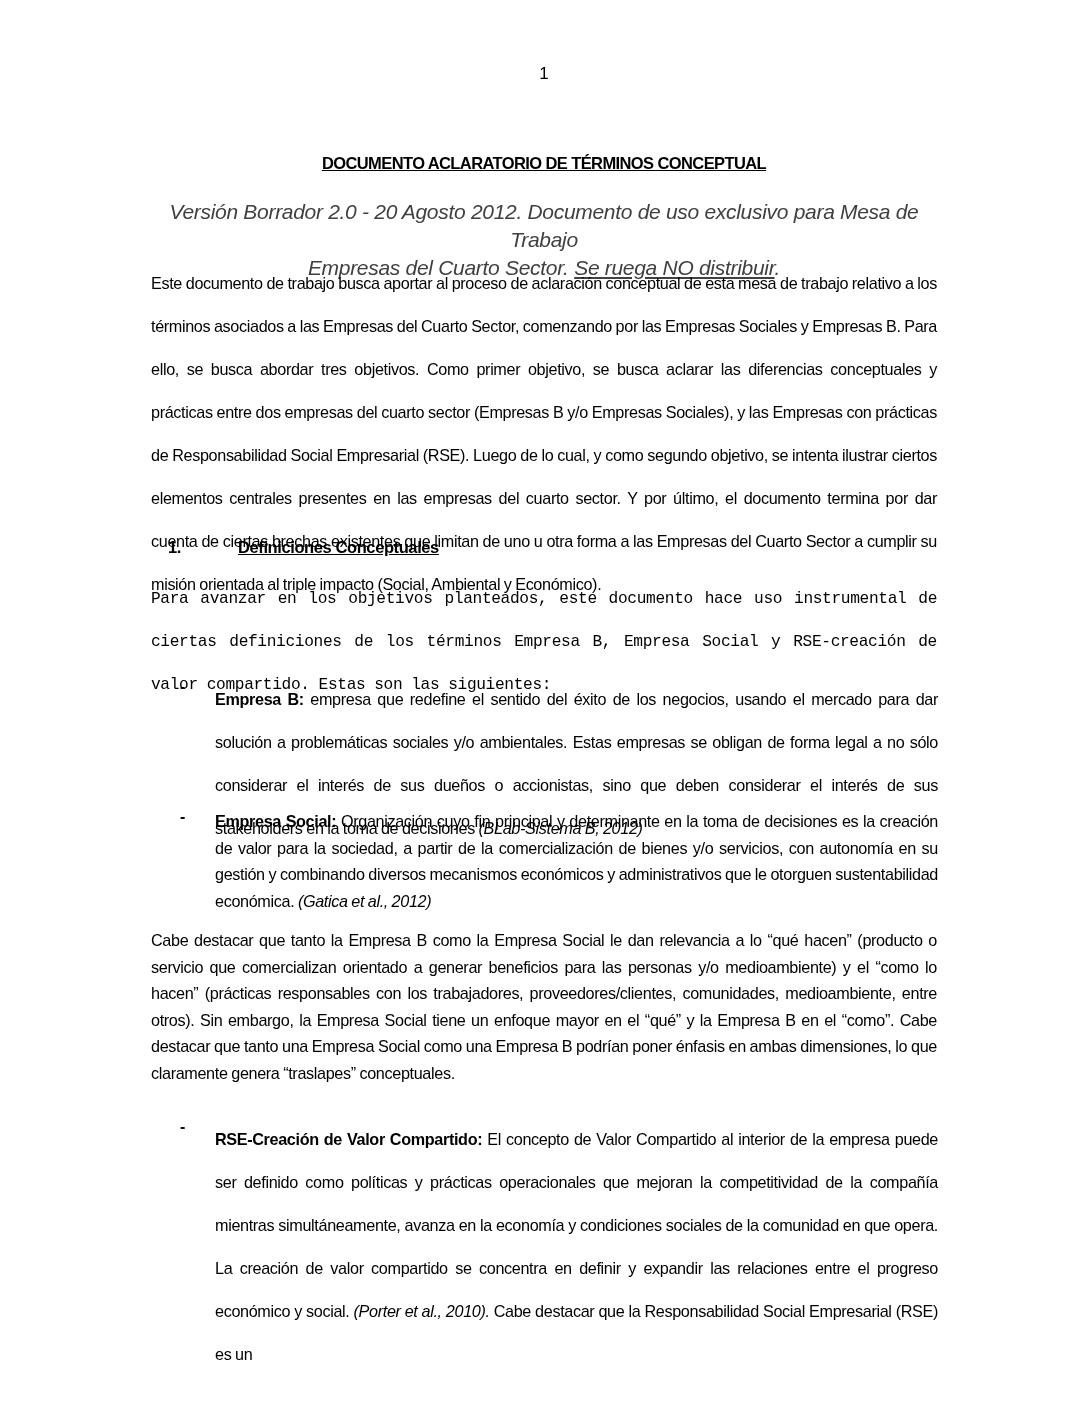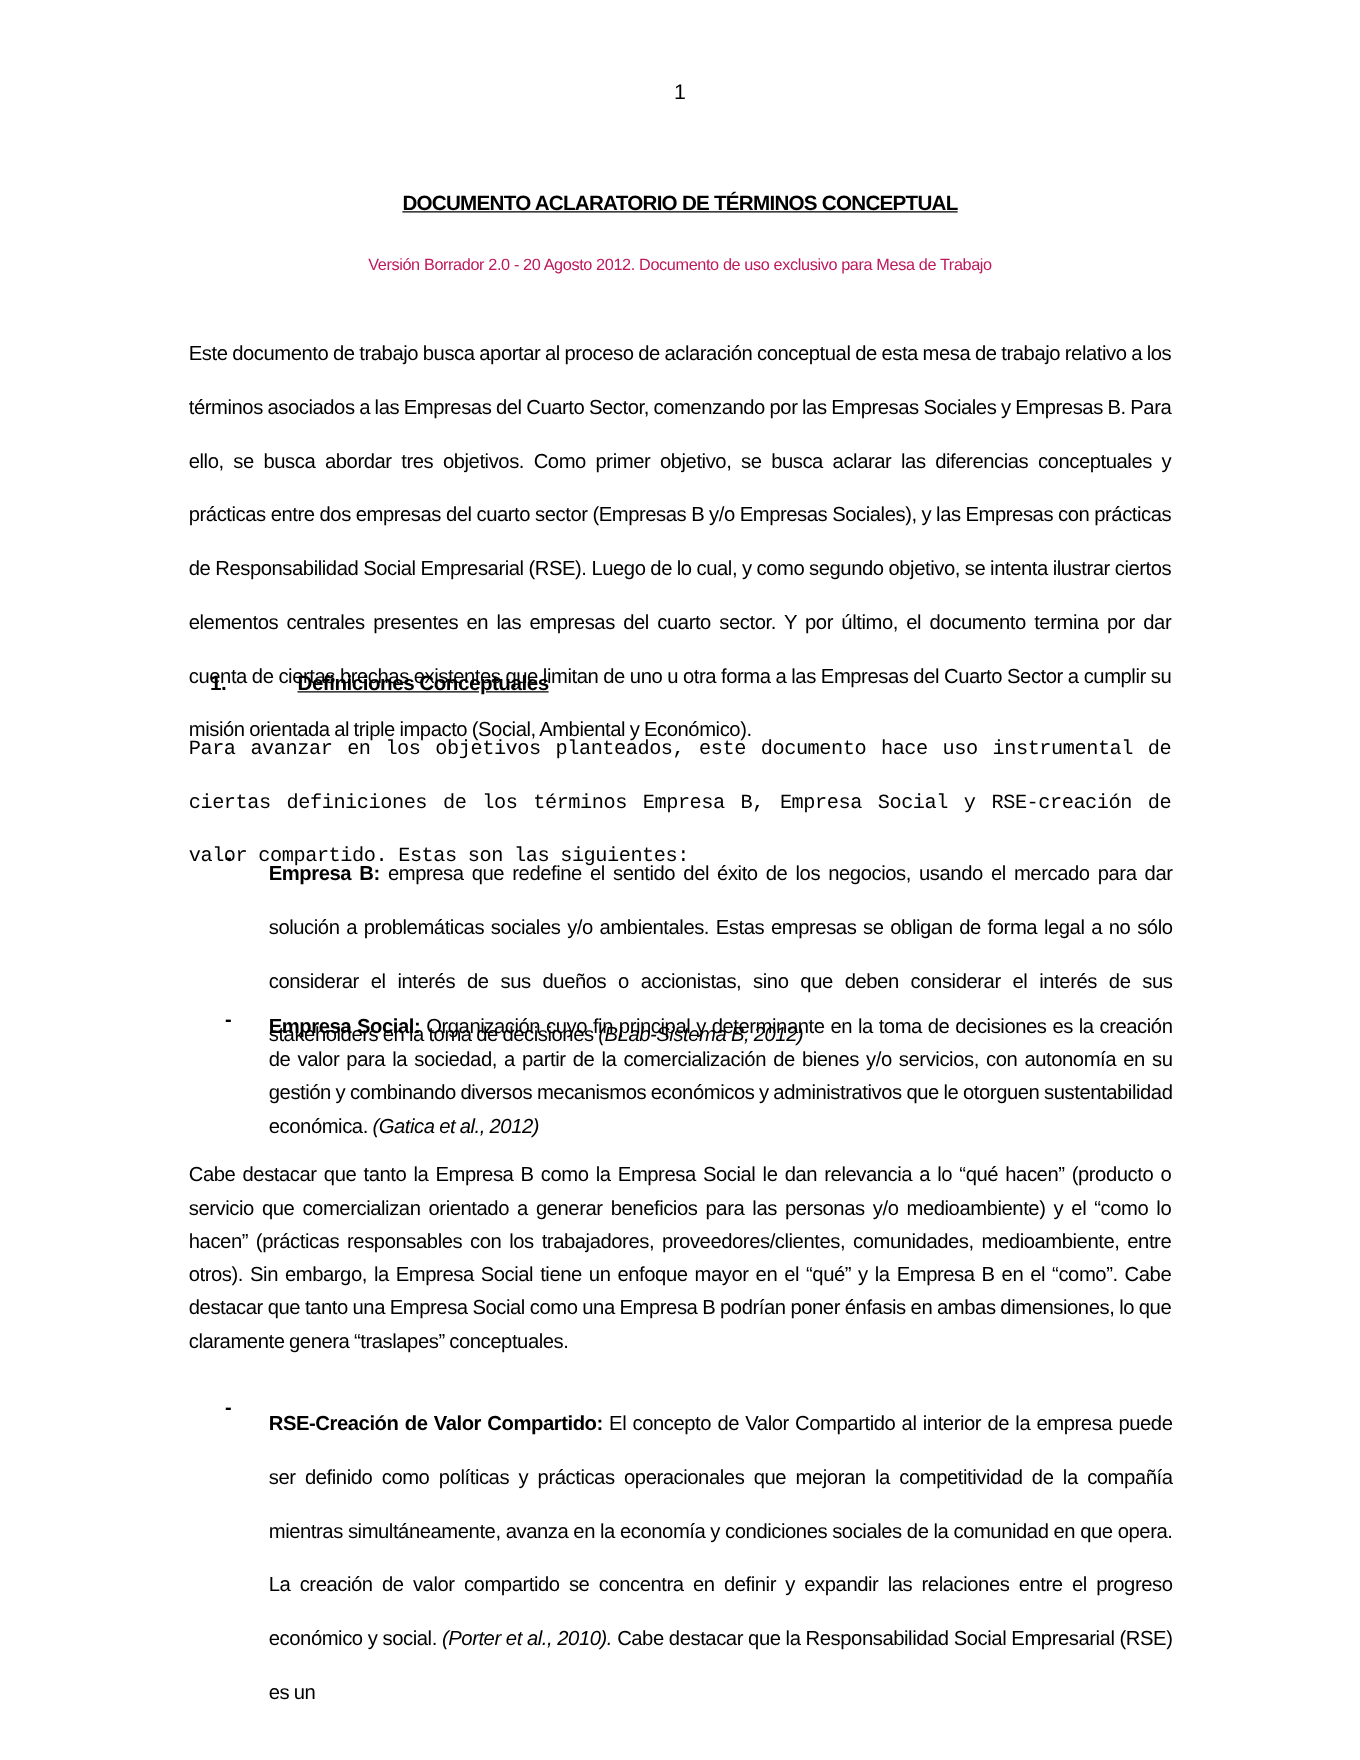--- a/index.html
+++ b/index.html
@@ -3,22 +3,22 @@
 <meta charset="utf-8">
 <style>
   html, body { margin: 0; padding: 0; background: #ffffff; }
   body { width: 1088px; height: 1408px; position: relative; overflow: hidden;
          font-family: "Liberation Sans", "DejaVu Sans", sans-serif; color: #000; }
   .page { position: absolute; left: 0; top: 0; width: 1088px; height: 1408px; }
   .pnum { position: absolute; top: 64px; left: 0; width: 1088px; text-align: center; font-size: 17px; }
   .title { position: absolute; top: 154px; left: 0; width: 1088px; text-align: center;
            font-size: 16.5px; font-weight: bold; letter-spacing: -0.6px; }
   .title span { text-decoration: underline; }
-  .red { position: absolute; left: 150px; width: 788px; text-align: center; color: #be185d;
-         font-size: 13px; line-height: 28px; top: 198px; letter-spacing: -0.3px; }
+  .red { position: absolute; left: 150px; width: 788px; text-align: center; color: #404040;
+         font-style: italic; font-size: 21px; line-height: 28px; top: 198px; letter-spacing: -0.3px; }
   .red u { text-decoration: underline; }
   .para { position: absolute; left: 151px; width: 786px; font-size: 16.2px; text-align: justify;
           letter-spacing: -0.35px; word-spacing: -0.5px; }
   .lh30 { line-height: 43px; }
   .lh26 { line-height: 26.5px; }
   .heading { position: absolute; top: 538px; left: 168px; font-size: 16.5px; font-weight: bold; letter-spacing: -0.4px; }
   .heading .num { display: inline-block; width: 70px; }
   .heading .txt { text-decoration: underline; }
   .item { position: absolute; left: 180px; width: 758px; }
   .item .dash { position: absolute; left: 0; top: 0; font-weight: bold; }
@@ -33,20 +33,21 @@
 <div class="page">
 
   <div class="pnum">1</div>
 
   <div class="title">
     <span>DOCUMENTO ACLARATORIO DE TÉRMINOS CONCEPTUAL</span>
   </div>
 
   <div class="red">
     <div>Versión Borrador 2.0 - 20 Agosto 2012. Documento de uso exclusivo para Mesa de Trabajo</div>
+    <div><span>Empresas del Cuarto Sector. </span><u>Se ruega NO distribuir</u><span>.</span></div>
   </div>
 
   <p class="para lh30" style="top:262px;margin:0;">Este documento de trabajo busca aportar al proceso de aclaración conceptual de esta mesa de trabajo relativo a los términos asociados a las Empresas del Cuarto Sector, comenzando por las Empresas Sociales y Empresas B. Para ello, se busca abordar tres objetivos. Como primer objetivo, se busca aclarar las diferencias conceptuales y prácticas entre dos empresas del cuarto sector (Empresas B y/o Empresas Sociales), y las Empresas con prácticas de Responsabilidad Social Empresarial (RSE). Luego de lo cual, y como segundo objetivo, se intenta ilustrar ciertos elementos centrales presentes en las empresas del cuarto sector. Y por último,  el documento termina por dar cuenta de ciertas brechas existentes que limitan de uno u otra forma a las Empresas del Cuarto Sector a cumplir su misión orientada al triple impacto (Social, Ambiental y Económico).</p>
 
   <div class="heading">
     <span class="num">1.</span><span class="txt">Definiciones Conceptuales</span>
   </div>
 
   <p class="para lh30" style="top:578px;margin:0;font-family:Liberation Mono, monospace;">Para avanzar en los objetivos planteados, este documento hace uso instrumental de ciertas definiciones de los términos Empresa B, Empresa Social y RSE-creación de valor compartido.  Estas son las siguientes:</p>
 

